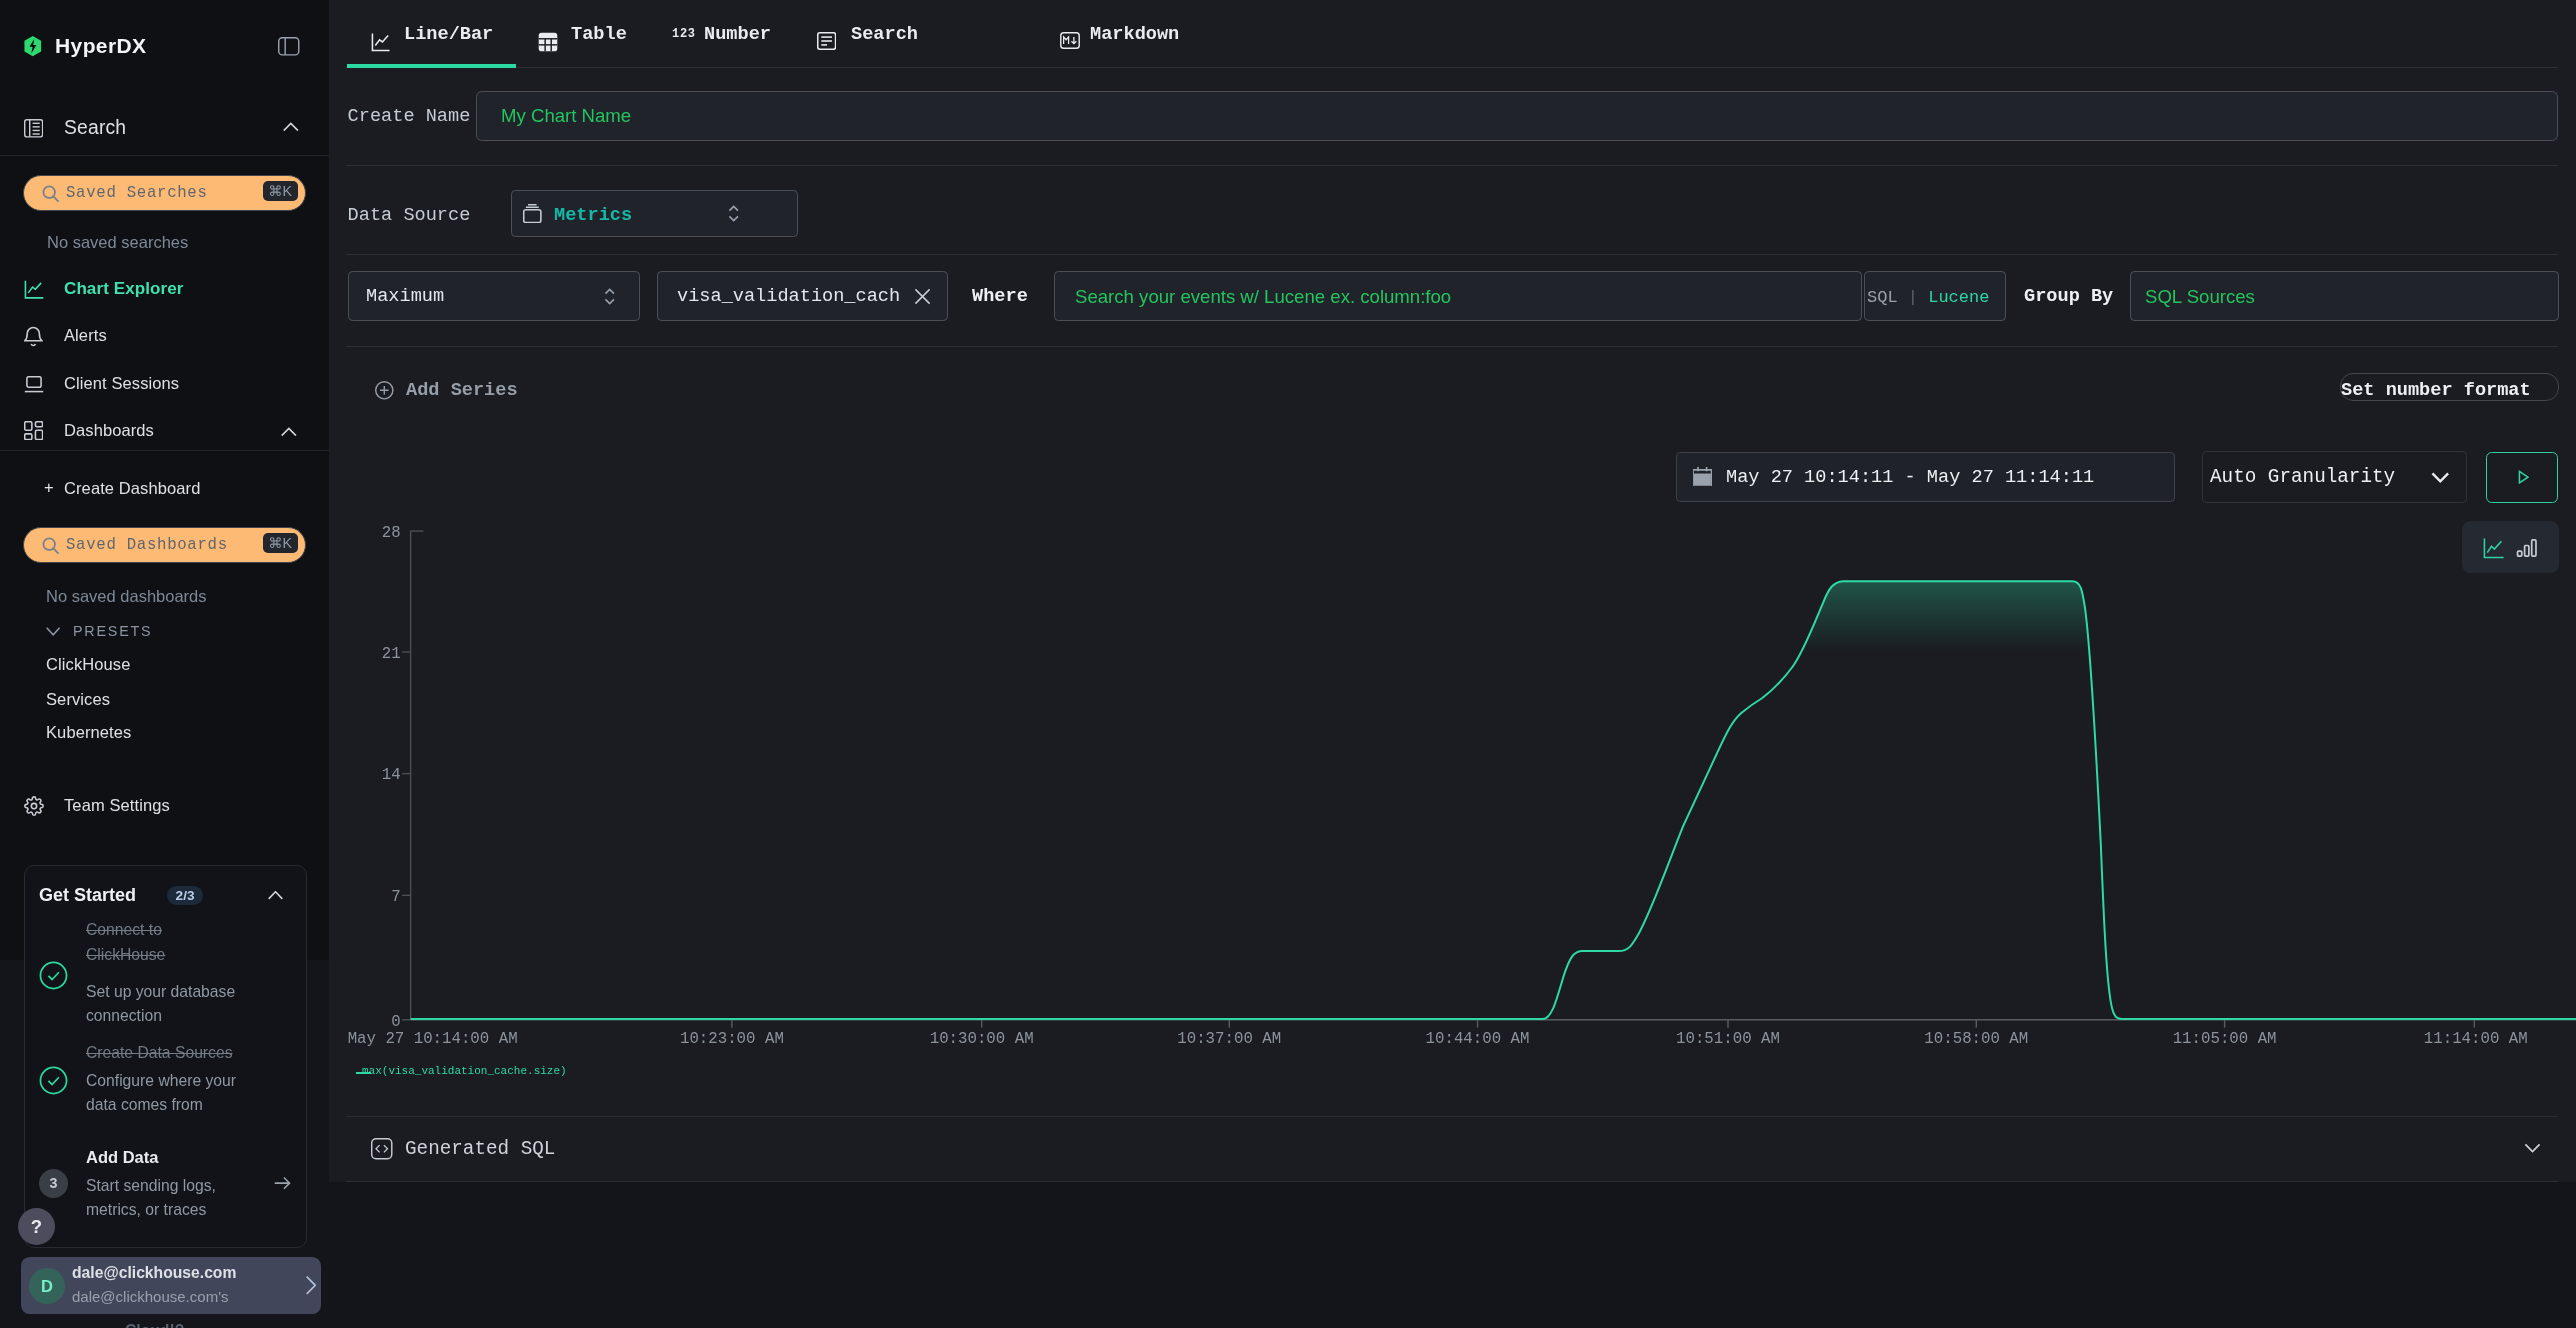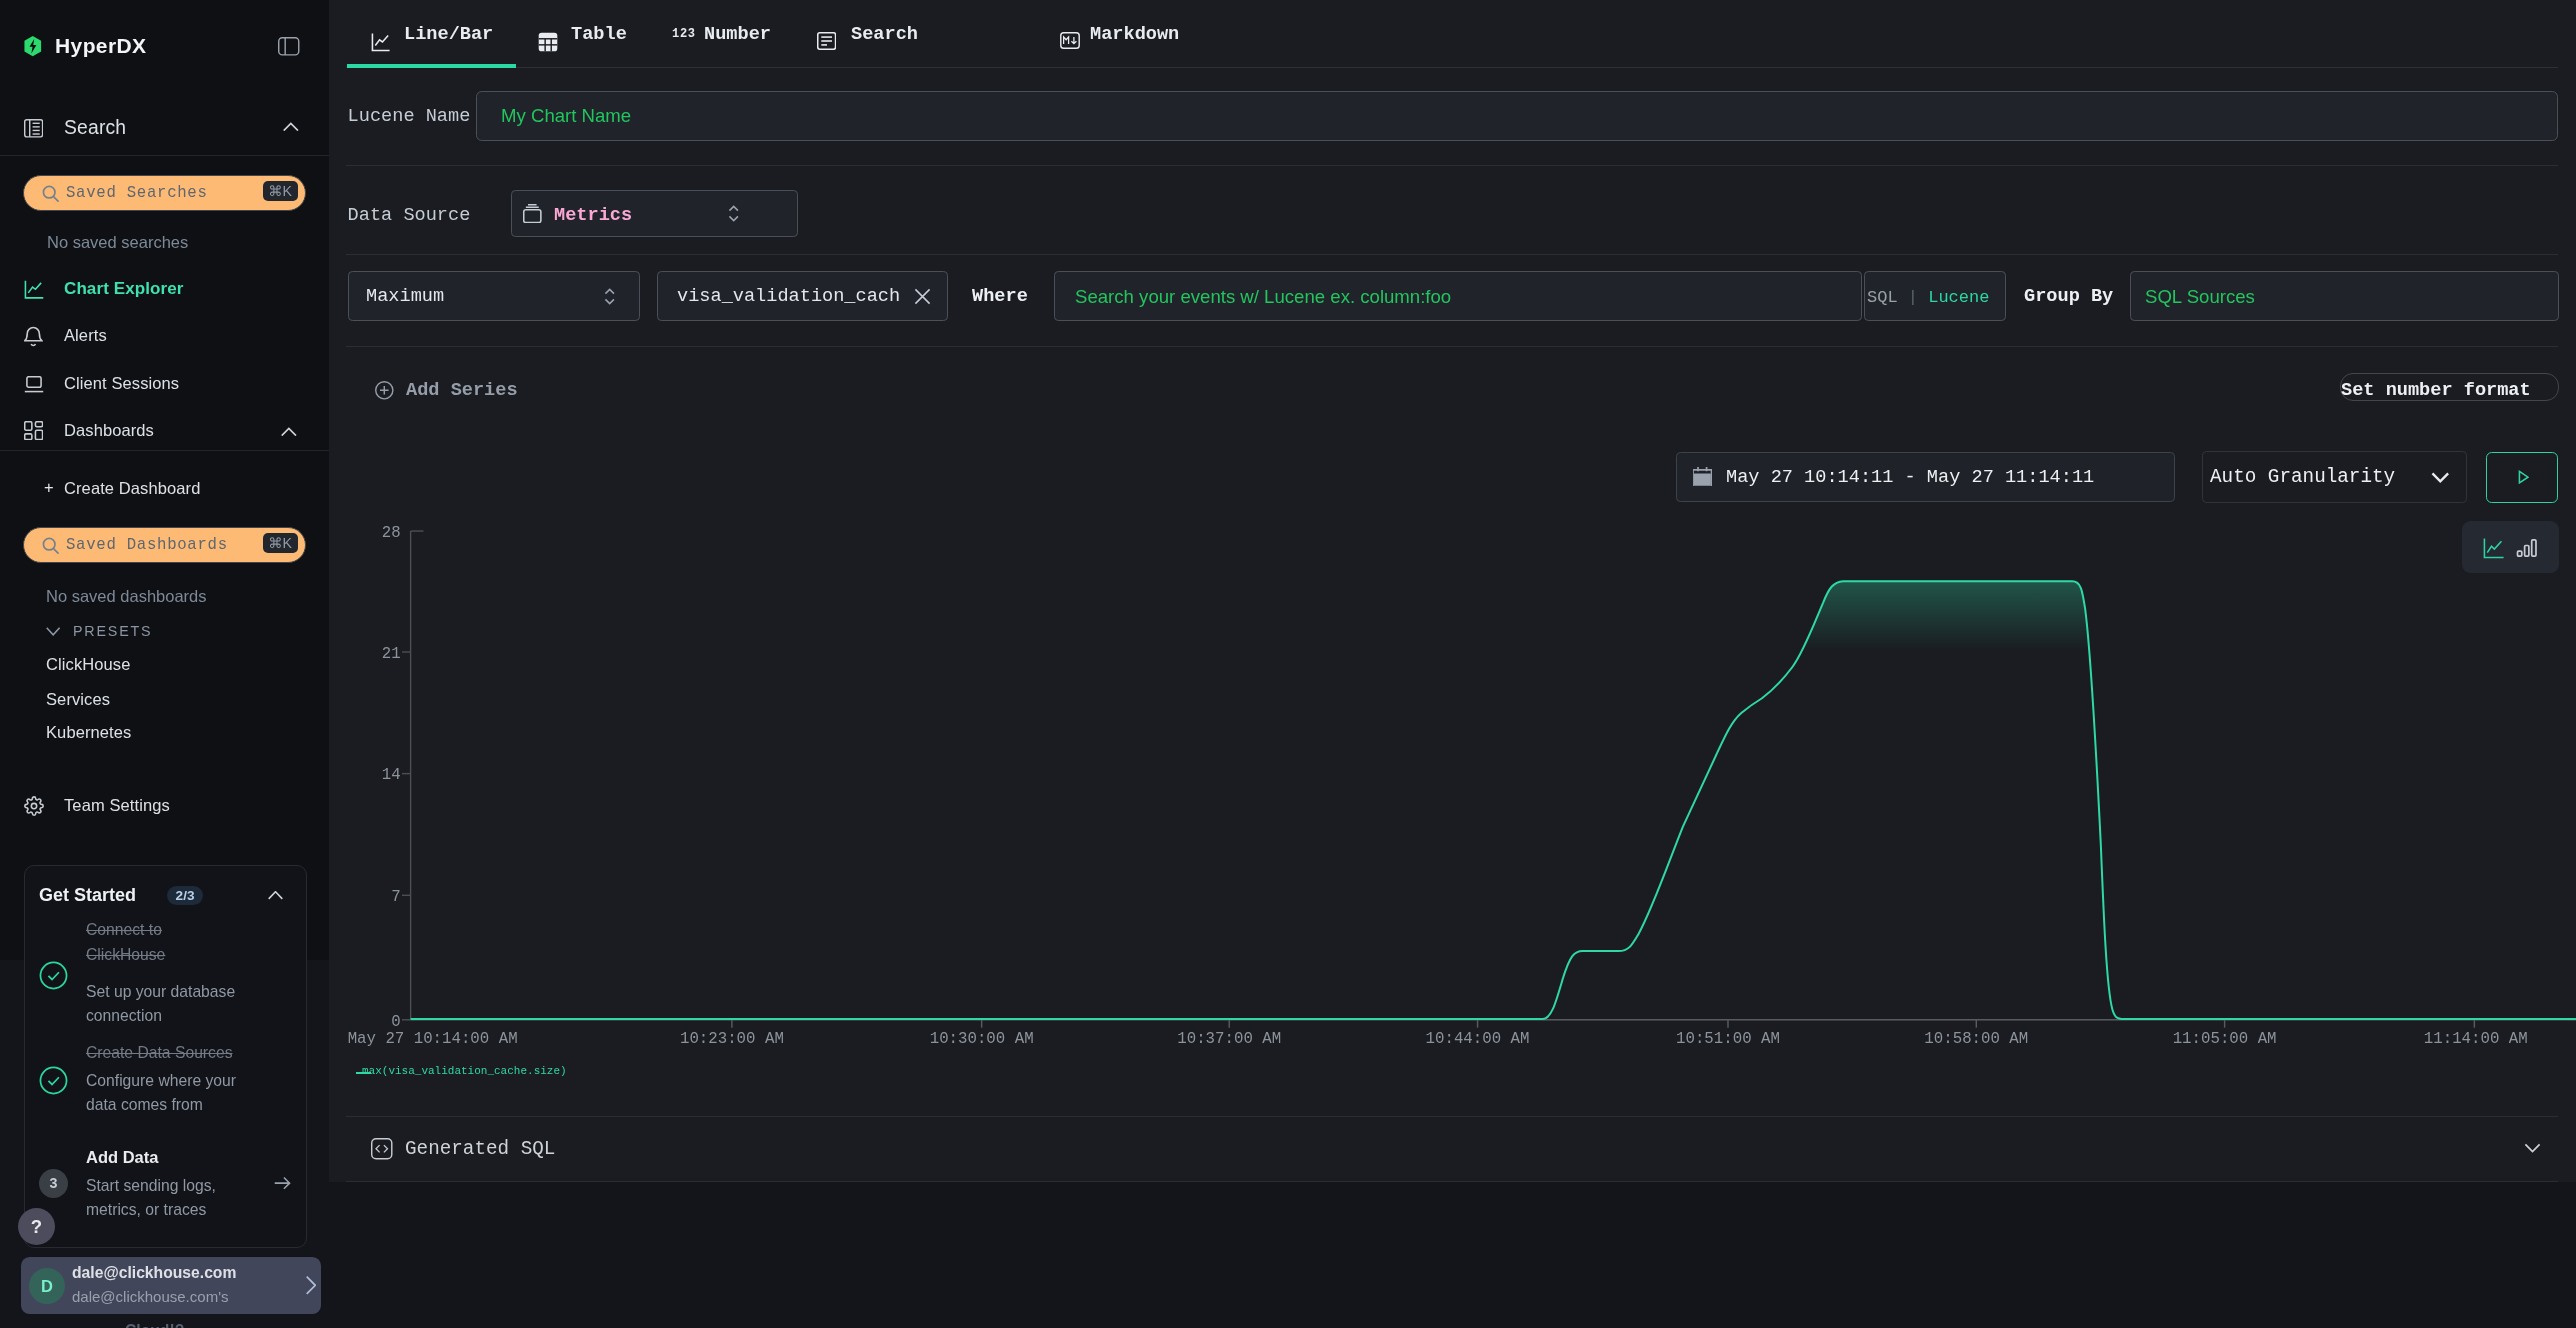--- a/index.html
+++ b/index.html
@@ -64,32 +64,32 @@
         <line x1="6" y1="18" x2="14" y2="18"></line>
     </svg>
     <div class="tab" style="left:522px">Search</div>
     <svg class="abs" style="left:731px;top:32px" width="20" height="17" viewBox="0 0 28 24" fill="none" stroke="#e8ebef" stroke-width="2">
       <rect x="1" y="1" width="26" height="22" rx="4"></rect>
       <path d="M5 17 V7 L8.5 11 L12 7 V17" stroke-width="1.8"></path>
       <path d="M19.5 7 V16 M16 13 L19.5 16.5 L23 13" stroke-width="1.8"></path>
     </svg>
     <div class="tab" style="left:761px">Markdown</div>
 
-    <div class="abs mlabel" style="left:18.6px;top:106px">Lucene Name</div>
+    <div class="abs mlabel" style="left:18.6px;top:106px">Create Name</div>
     <div class="input" style="left:147px;top:91px;width:2082px;height:50px"></div>
     <div class="abs ph" style="left:172px;top:105px">My Chart Name</div>
     <div class="msep" style="top:165px"></div>
 
     <div class="abs mlabel" style="left:18.6px;top:205px">Data Source</div>
     <div class="input" style="left:182px;top:190px;width:287px;height:47px;border-radius:4.3px"></div>
     <svg class="abs" style="left:194px;top:204px" width="18.6" height="19.3" viewBox="0 0 26 27" fill="none" stroke="#c6ccd4" stroke-width="2.2">
       <rect x="1" y="8" width="24" height="18" rx="3"></rect>
         <path d="M4 4.5 H22 M7 1 H19"></path>
     </svg>
-    <div class="abs mono" style="left:225px;top:205px;font-size:18.6px;font-weight:bold;color:#f9a8d4">Metrics</div>
+    <div class="abs mono" style="left:225px;top:205px;font-size:18.6px;font-weight:bold;color:#14b8a6">Metrics</div>
     <svg class="abs" style="left:399px;top:205px" width="11.4" height="17" viewBox="0 0 16 24" fill="none" stroke="#9aa2ad" stroke-width="2.2">
         <path d="M2 8 L8 2 L14 8 M2 16 L8 22 L14 16"></path>
       </svg>
     <div class="msep" style="top:254px"></div>
 
     <div class="input" style="left:18.6px;top:271px;width:292px;height:50px;border-radius:4.3px"></div>
     <div class="abs mono" style="left:37px;top:286px;font-size:18.6px;color:#e4e7ec">Maximum</div>
     <svg class="abs" style="left:275px;top:288px" width="11.4" height="17" viewBox="0 0 16 24" fill="none" stroke="#9aa2ad" stroke-width="2.2">
         <path d="M2 8 L8 2 L14 8 M2 16 L8 22 L14 16"></path>
       </svg>

